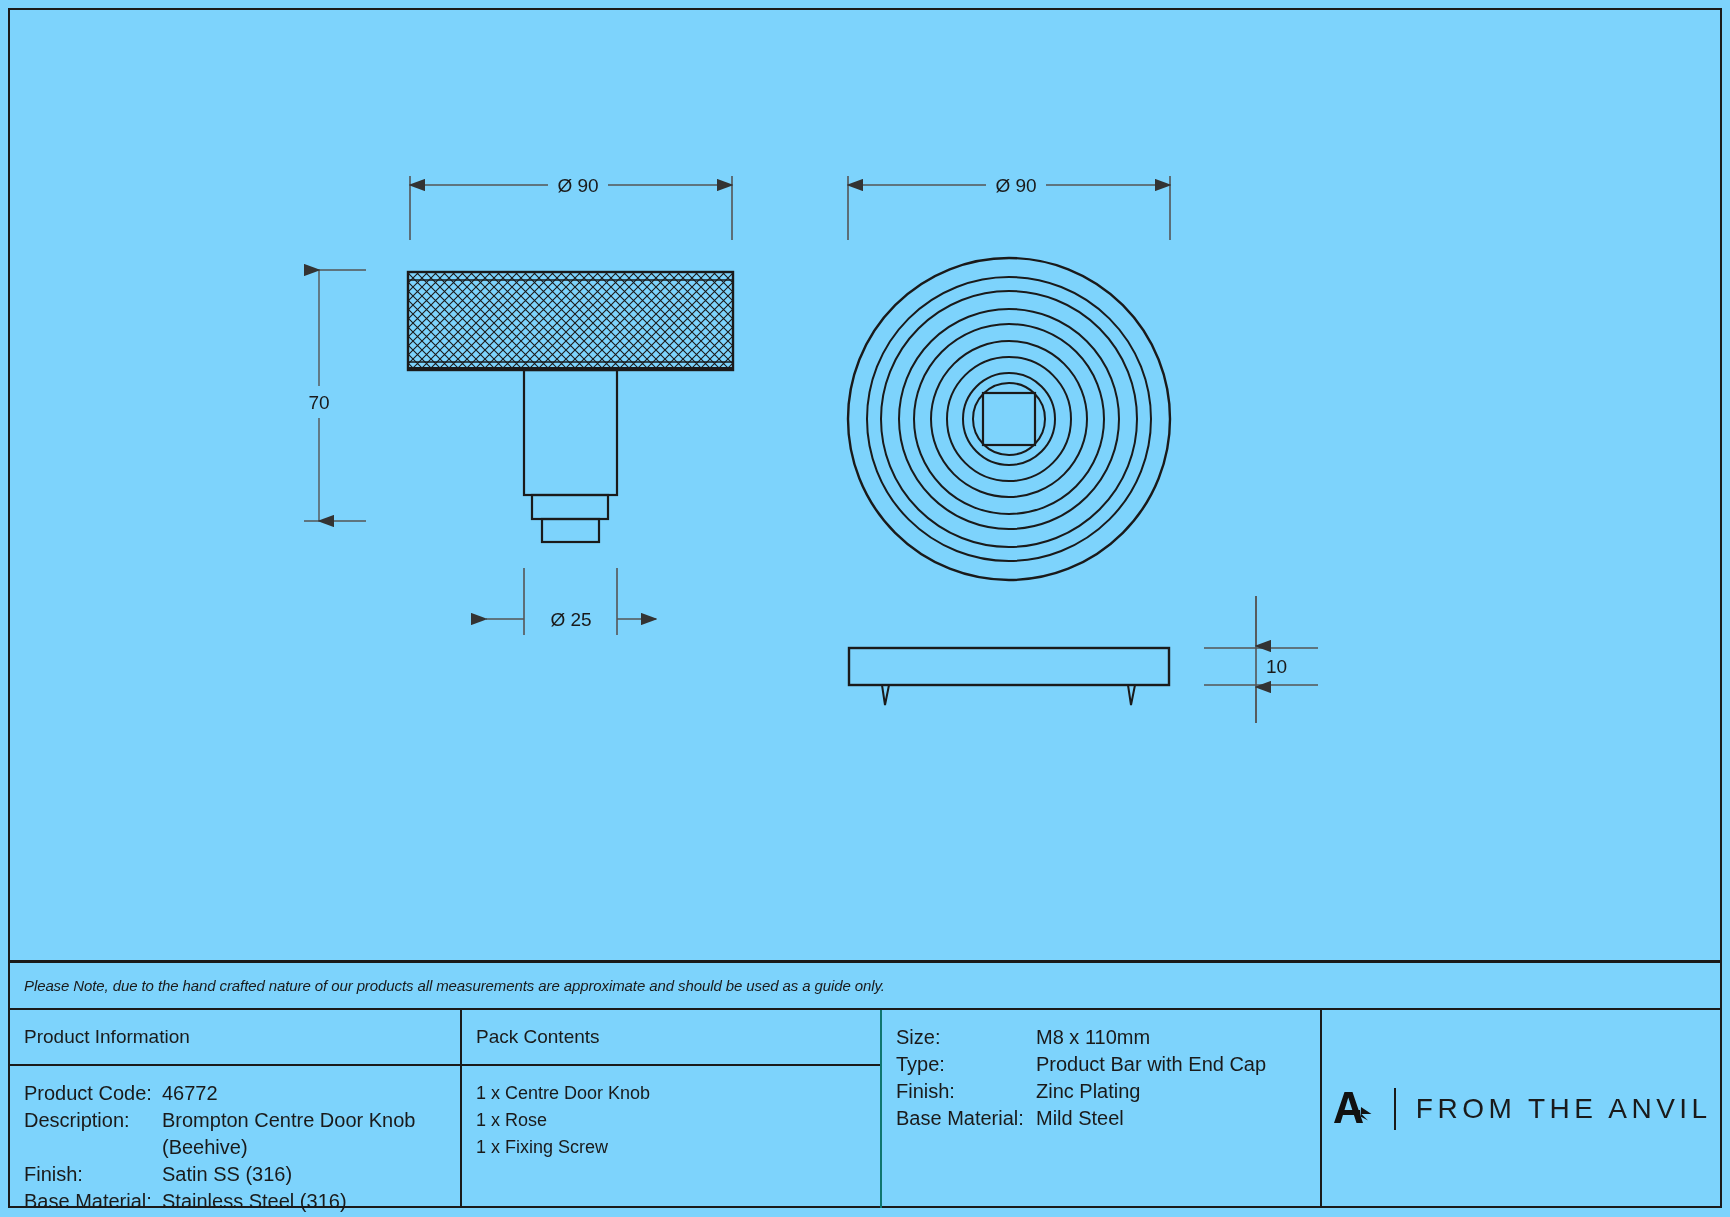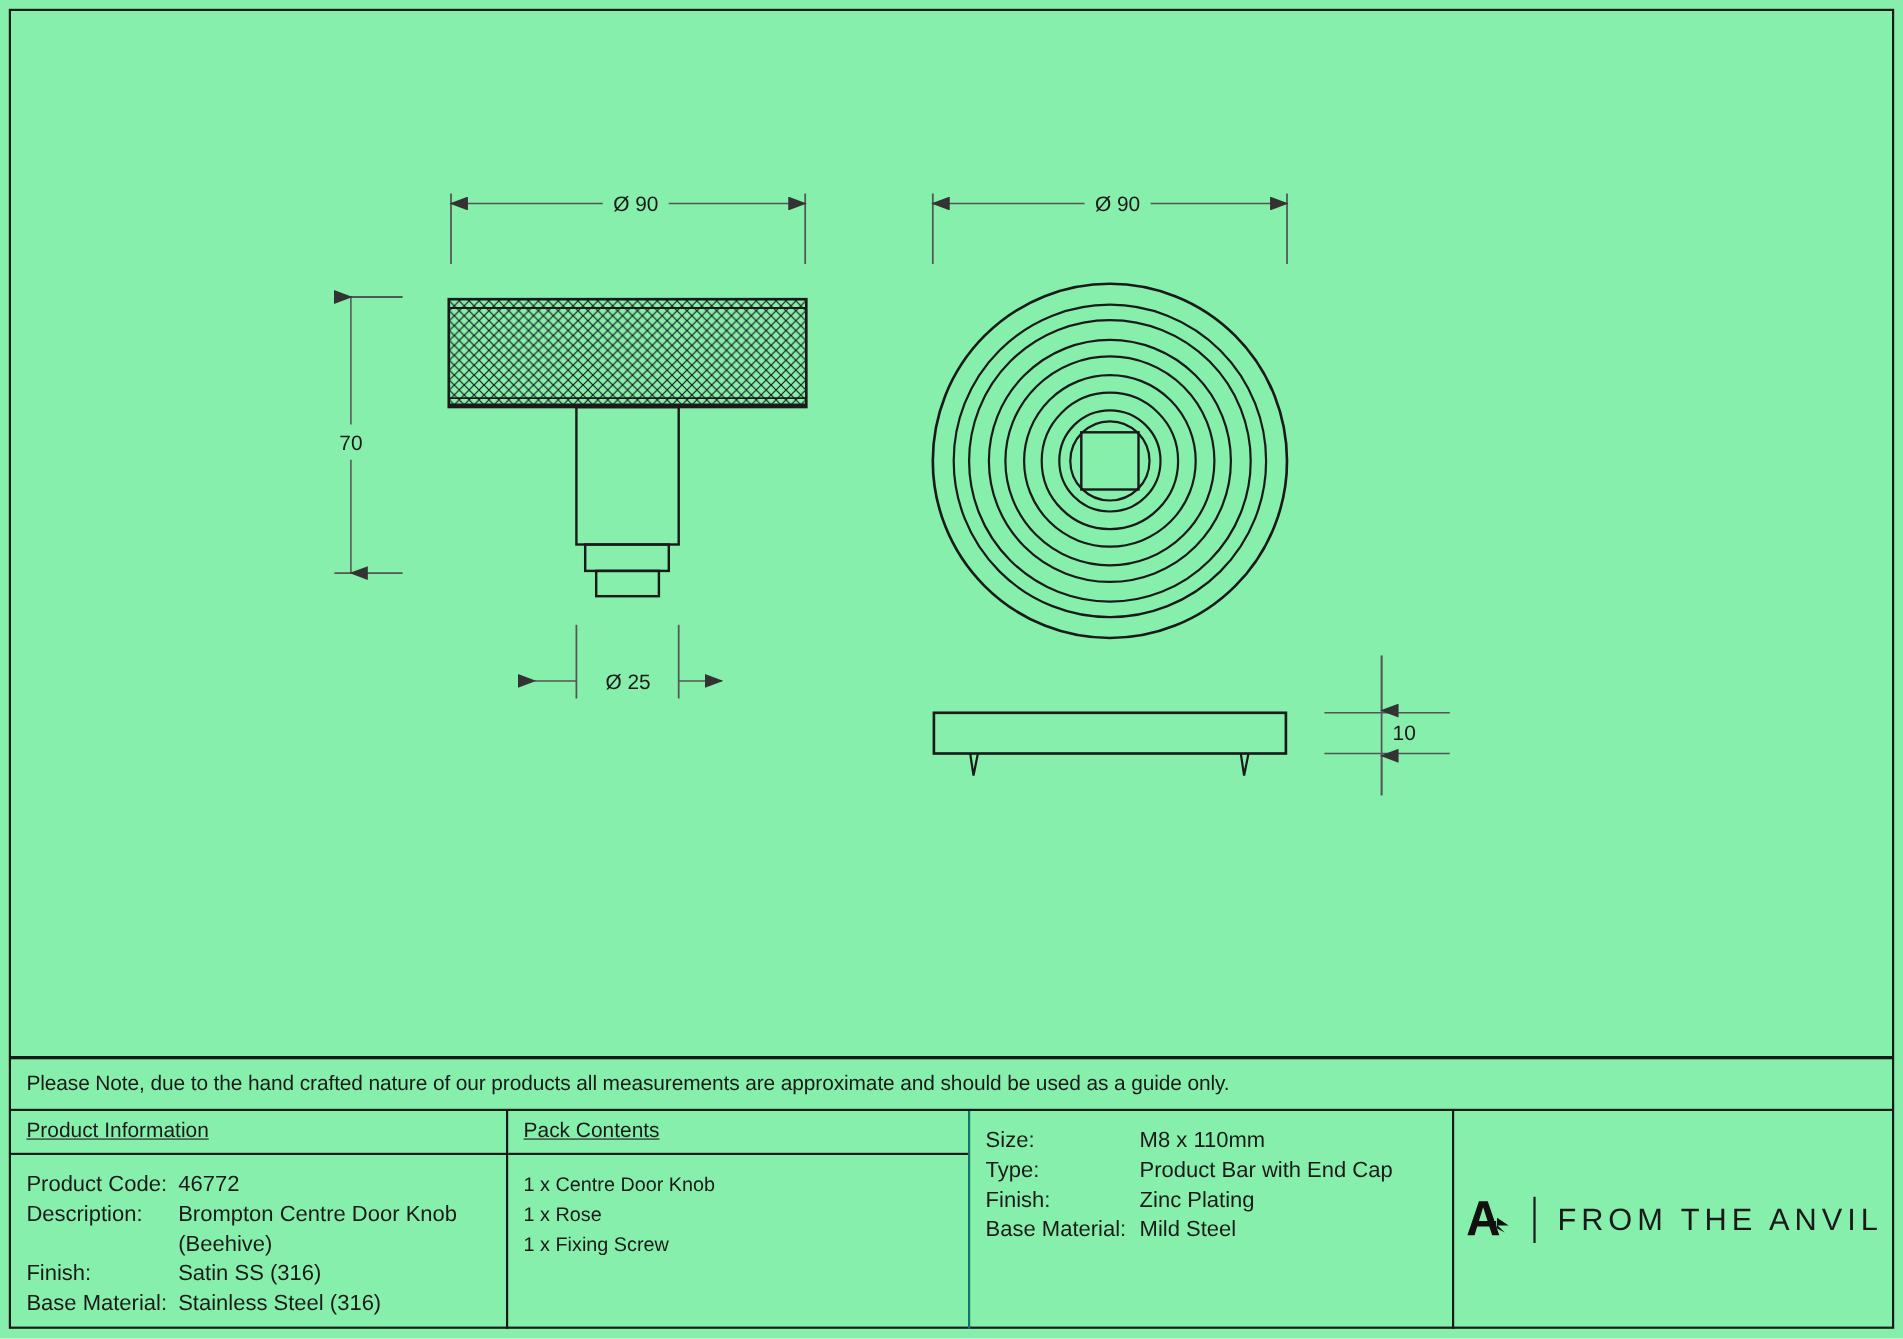--- a/index.html
+++ b/index.html
@@ -9,21 +9,21 @@
     background: #ffffff;
   }
   body {
     font-family: "Liberation Sans", sans-serif;
     color: #1a1a1a;
   }
   #sheet {
     position: relative;
     width: 1730px;
     height: 1217px;
-    background: #86efac;
+    background: #7dd3fc;
     overflow: hidden;
   }
   
   .frame {
     position: absolute;
     left: 8px;
     top: 8px;
     width: 1714px;
     height: 1200px;
     border: 2px solid #1a1a1a;
@@ -45,23 +45,24 @@
     width: 1710px;
     height: 50px;
     border-top: 3px solid #1a1a1a;
     border-bottom: 2px solid #1a1a1a;
     box-sizing: border-box;
     display: flex;
     align-items: center;
   }
   .note-text {
     padding-left: 14px;
-    font-size: 19px;
+    font-size: 15px;
     letter-spacing: -0.1px;
     color: #1a1a1a;
+    font-style: italic;
   }
   
   .info-table {
     position: absolute;
     left: 10px;
     top: 1010px;
     width: 1710px;
     height: 198px;
     display: flex;
     box-sizing: border-box;
@@ -69,28 +70,27 @@
   .col {
     box-sizing: border-box;
     position: relative;
   }
   .col-prod   { width: 452px; border-right: 2px solid #1a1a1a; }
   .col-pack   { width: 420px; border-right: 2px solid #0f766e; }
   .col-fix    { width: 440px; border-right: 2px solid #1a1a1a; }
   .col-logo   { width: 398px; }
 
   .col-head {
-    height: 40px;
+    height: 56px;
     border-bottom: 2px solid #1a1a1a;
     display: flex;
     align-items: center;
     padding-left: 14px;
     font-size: 19px;
     box-sizing: border-box;
-    text-decoration: underline;
   }
   .col-body {
     padding: 14px 0 0 14px;
     box-sizing: border-box;
   }
   .kv {
     display: flex;
     font-size: 20px;
     line-height: 27px;
     white-space: nowrap;

